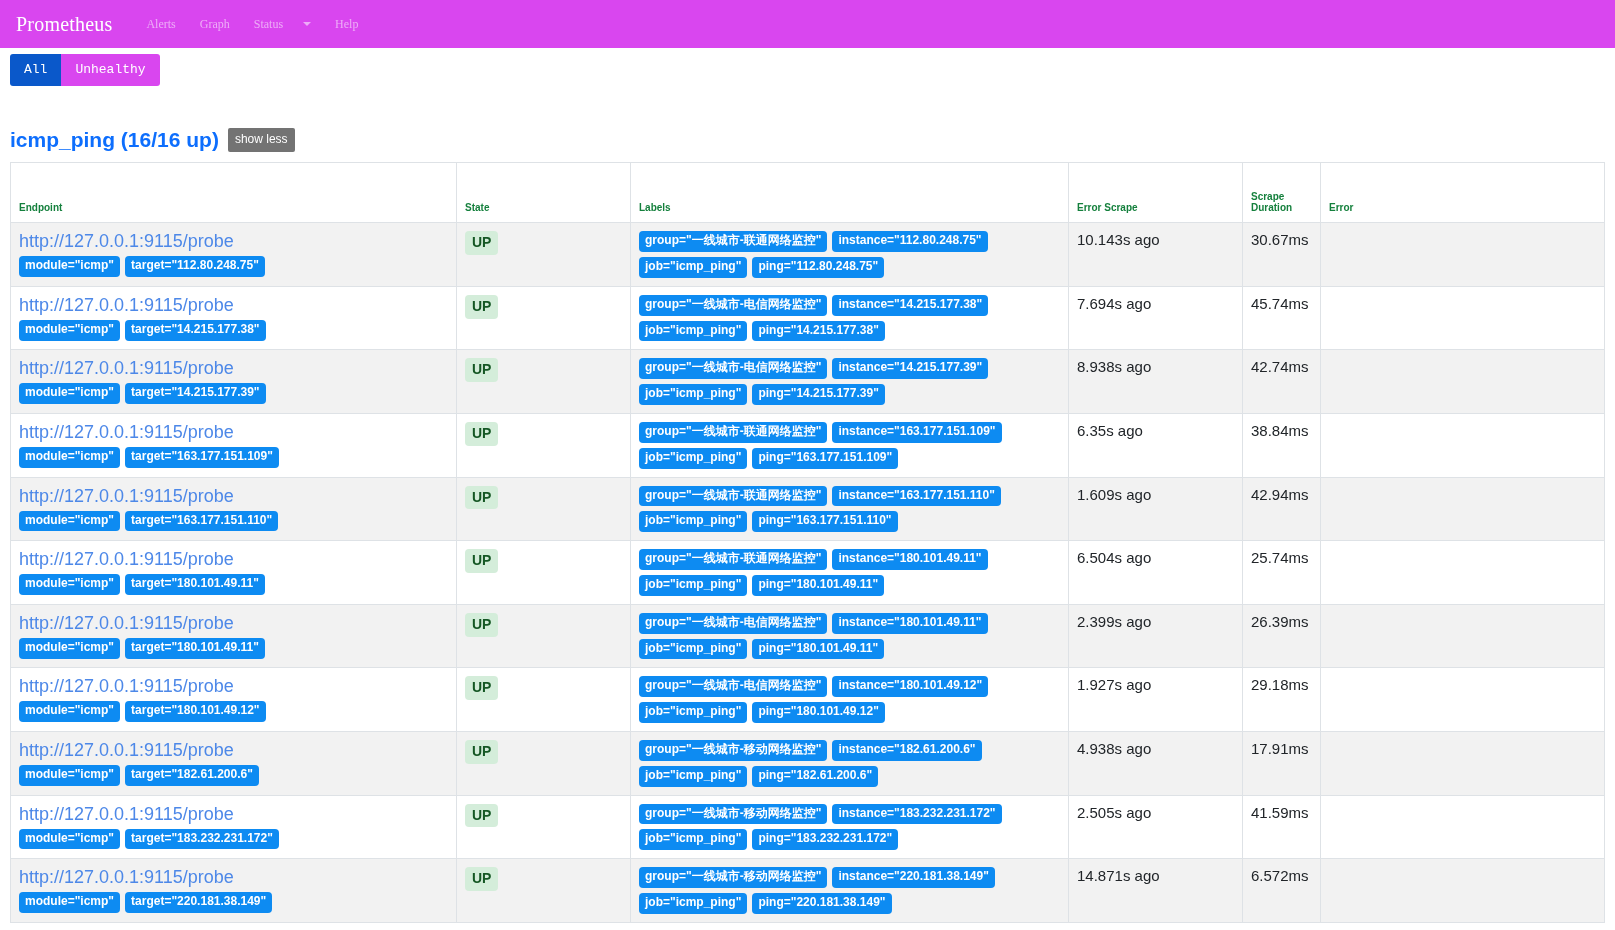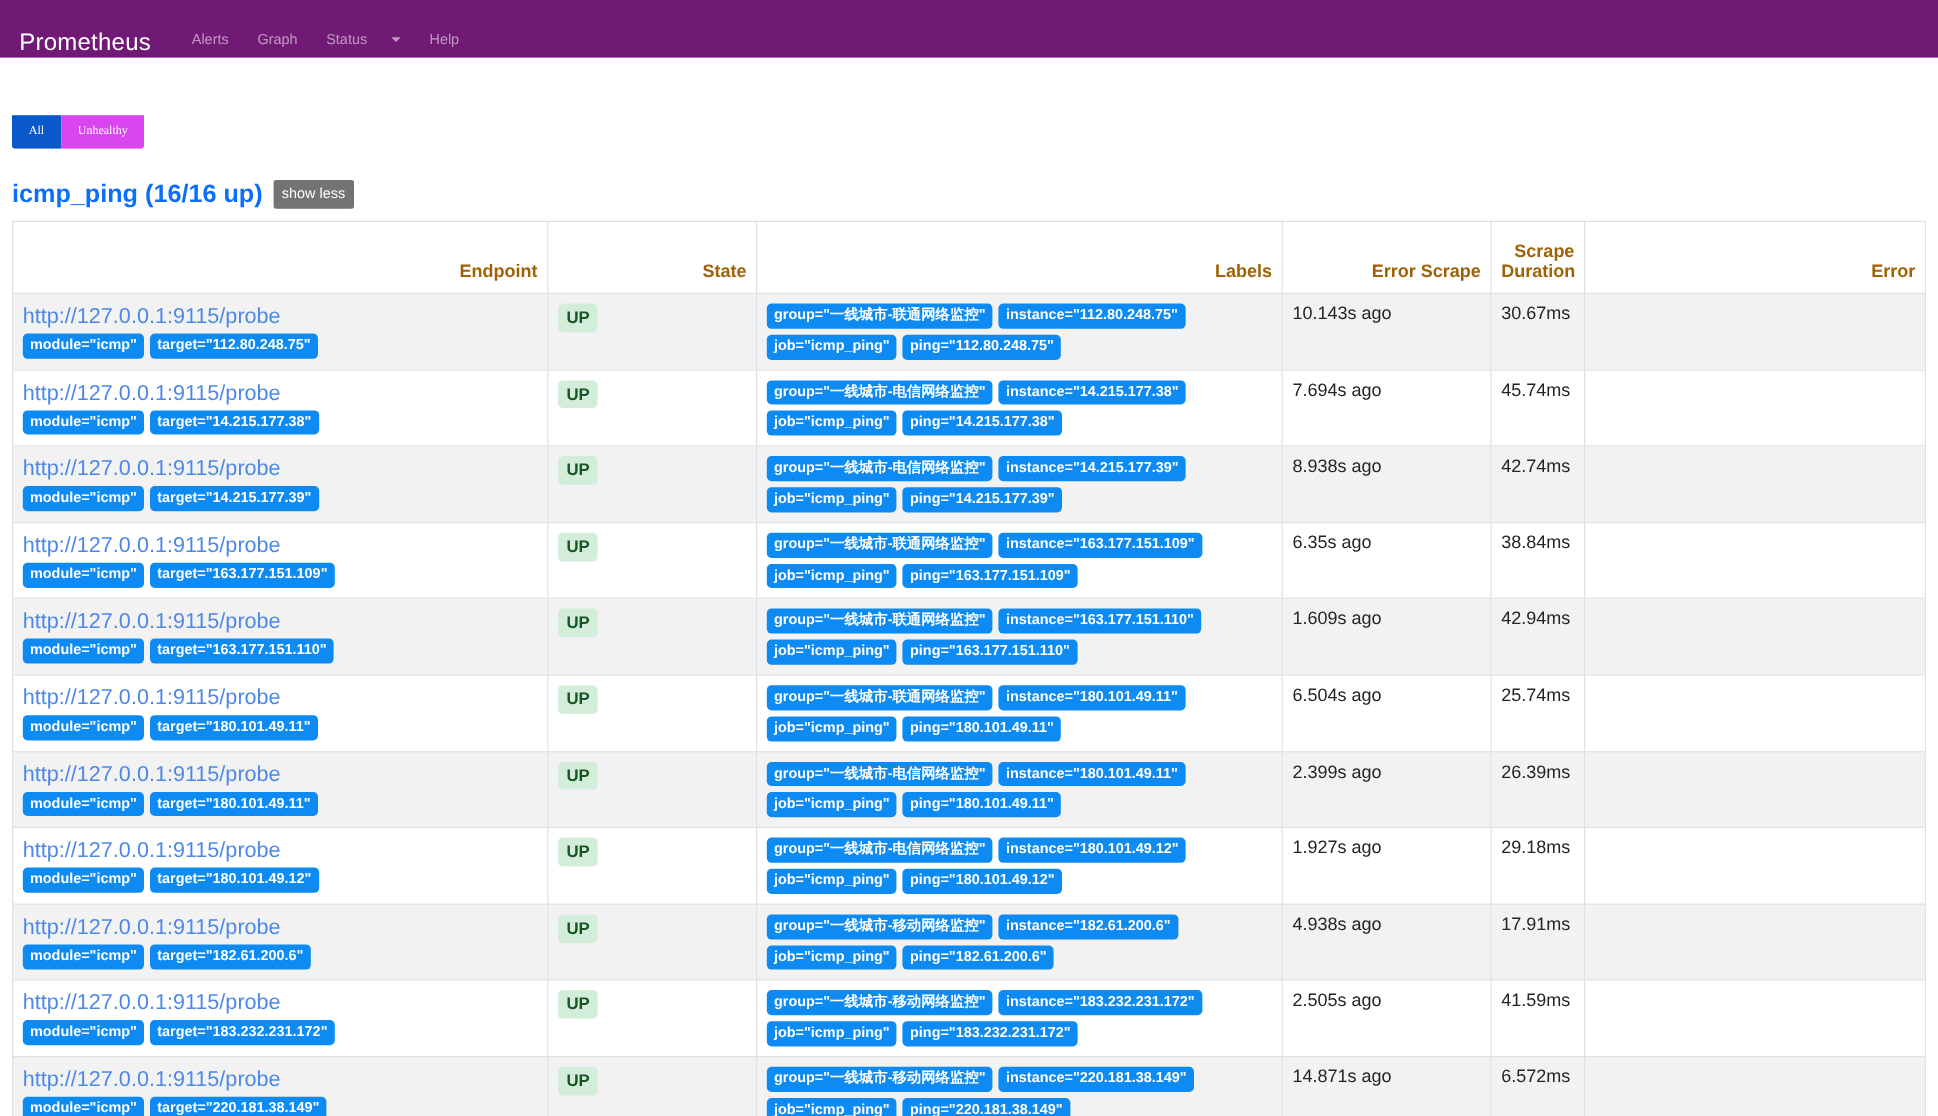--- a/index.html
+++ b/index.html
@@ -7,24 +7,25 @@
     margin: 0; padding: 0;
     width: 1615px; height: 930px;
     overflow: hidden;
     background: #ffffff;
     font-family: "Liberation Sans", sans-serif;
   }
 
   
   .navbar {
     height: 48px;
-    background: #701a75;
+    background: #d946ef;
     display: flex;
-    align-items: flex-end;
+    align-items: center;
     padding: 0 16px;
+    font-family: Liberation Serif, serif;
   }
   .navbar-brand {
     color: #ffffff;
     font-size: 20px;
     font-weight: 400;
     letter-spacing: 0.2px;
     margin-right: 22px;
     white-space: nowrap;
   }
   .nav-links { display: flex; align-items: center; gap: 0px; }
@@ -68,32 +69,31 @@
 
   .btn-group {
     display: inline-flex;
     margin-top: 6px;
     border-radius: 3px;
     overflow: hidden;
   }
   .btn {
     border: none;
     color: #fff;
-    font-size: 10px;
+    font-size: 13px;
     padding: 7px 14px;
     cursor: pointer;
-    font-family: Liberation Serif, serif;
+    font-family: Liberation Mono, monospace;
     line-height: 1.4;
-    margin-top: 42px;
   }
   .btn-primary { background: #d946ef; }
   .btn-primary.active { background: #0a58ca; }
 
   .job-header {
-    margin-top: 26px;
+    margin-top: 42px;
     margin-bottom: 10px;
     display: flex;
     align-items: center;
     gap: 9px;
   }
   .job-title {
     color: #0d6efd;
     font-size: 21px;
     font-weight: bold;
     white-space: nowrap;
@@ -111,29 +111,29 @@
   }
 
   
   table.targets {
     width: 100%;
     border-collapse: collapse;
     table-layout: fixed;
     font-size: 14.5px;
   }
   table.targets th {
-    text-align: right;
+    text-align: left;
     vertical-align: bottom;
     font-weight: bold;
-    color: #a16207;
+    color: #15803d;
     border: 1px solid #dee2e6;
     border-top: 1px solid #dee2e6;
     padding: 8px 8px 9px 8px;
     height: 60px;
-    font-size: 15px;
+    font-size: 10px;
   }
   table.targets td {
     border: 1px solid #dee2e6;
     padding: 8px;
     vertical-align: top;
     color: #212529;
     height: 57px;
   }
   table.targets tbody tr:nth-child(odd) td { background: #f2f2f2; }
   table.targets tbody tr:nth-child(even) td { background: #ffffff; }

